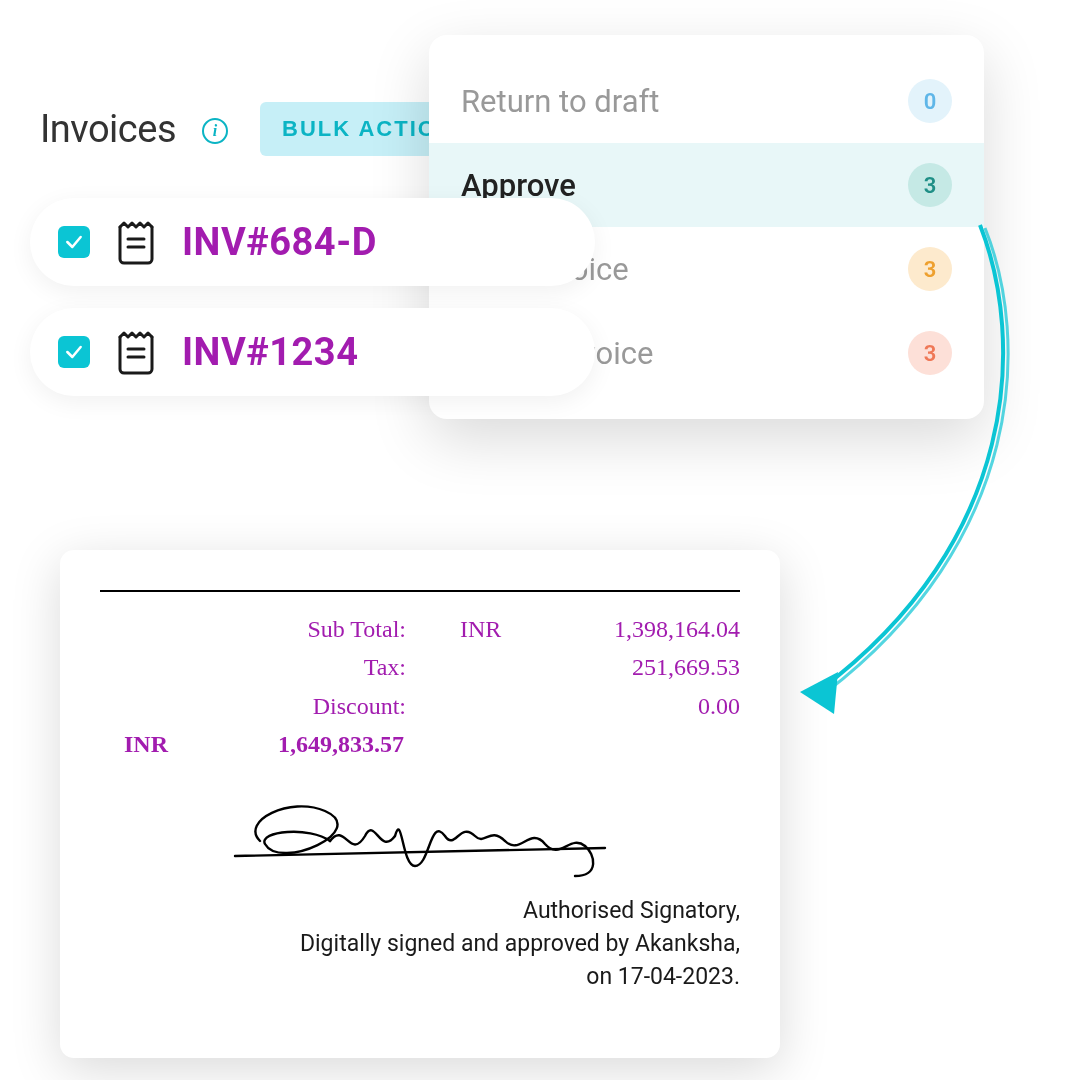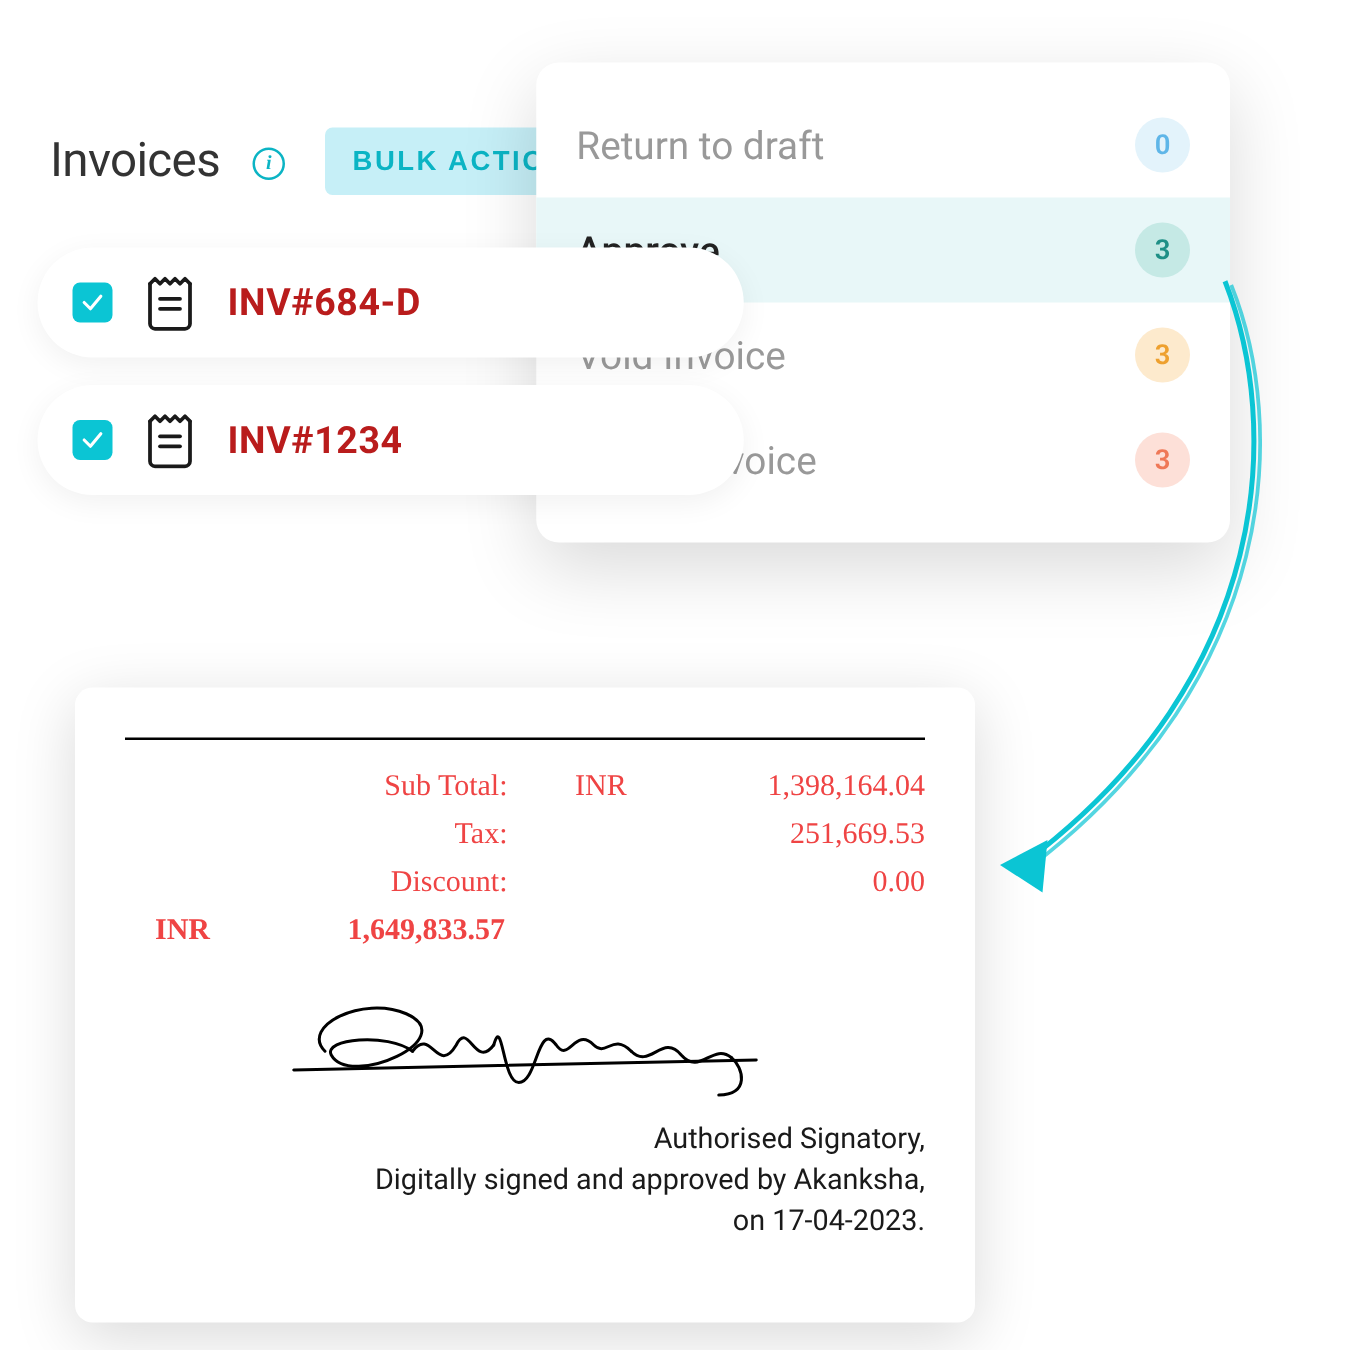--- a/index.html
+++ b/index.html
@@ -58,21 +58,21 @@
   }
   .bulk-btn .chev {
     display: inline-block;
     transform: rotate(90deg) scaleX(0.6);
     font-size: 20px;
   }
 
   .dropdown {
     position: absolute;
     left: 429px;
-    top: 50px;
+    top: 35px;
     width: 555px;
     background: #fff;
     border-radius: 18px;
     box-shadow: 0 20px 60px rgba(0,0,0,0.15);
     padding: 24px 0;
   }
   .dd-item {
     display: flex;
     align-items: center;
     justify-content: space-between;
@@ -127,23 +127,23 @@
     border-radius: 6px;
     display: flex;
     align-items: center;
     justify-content: center;
     color: #fff;
   }
   .chk svg { width: 20px; height: 20px; }
   .doc-icon { width: 40px; height: 46px; }
   .doc-icon.light path, .doc-icon.light polyline { stroke: #c9c9c9; }
   .inv-label {
-    font-size: 30px;
+    font-size: 38px;
     font-weight: 700;
-    color: #b91c1c;
+    color: #a21caf;
     letter-spacing: 0.5px;
   }
 
   .receipt {
     position: absolute;
     left: 60px;
     top: 550px;
     width: 720px;
     height: 508px;
     background: #fff;
@@ -153,21 +153,21 @@
   }
   .receipt hr {
     border: none;
     border-top: 2.5px solid #000;
     margin-bottom: 18px;
   }
   .r-rows { width: 100%; font-family: "Times New Roman", Times, serif; }
   .r-row {
     display: flex;
     font-size: 24px;
-    color: #ef4444;
+    color: #a21caf;
     line-height: 1.6;
   }
   .r-row .r-label { flex: 1; text-align: right; padding-right: 30px; }
   .r-row .r-cur { width: 70px; text-align: left; margin-left: 24px; }
   .r-row .r-val { width: 210px; text-align: right; }
   .r-row.total { font-weight: 700; }
 
   .sig-wrap {
     margin-top: 22px;
     text-align: center;

